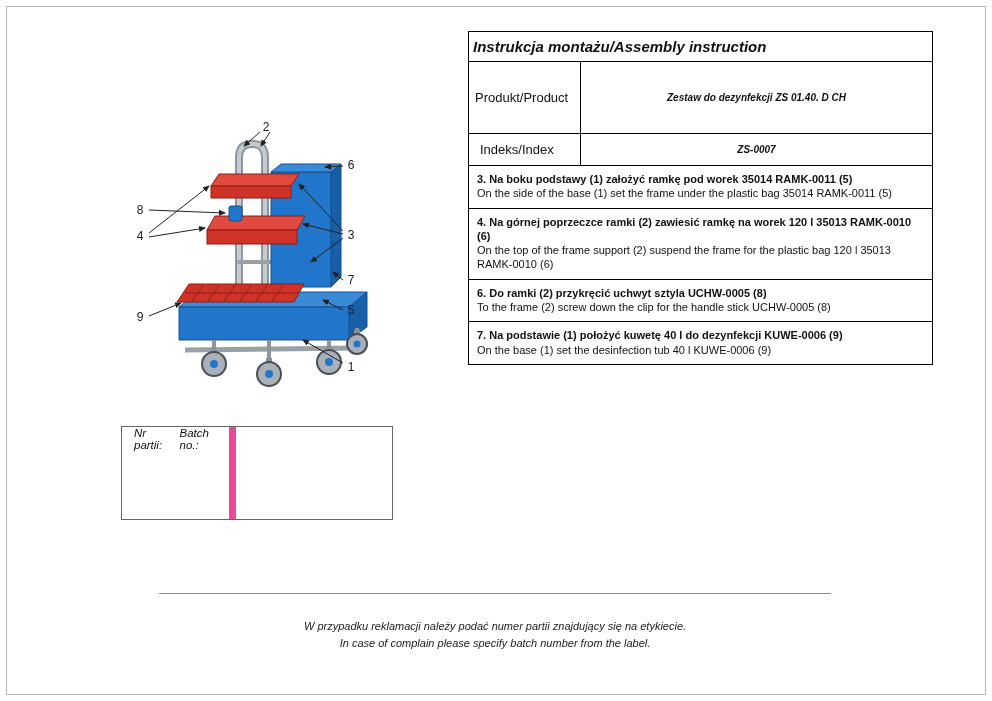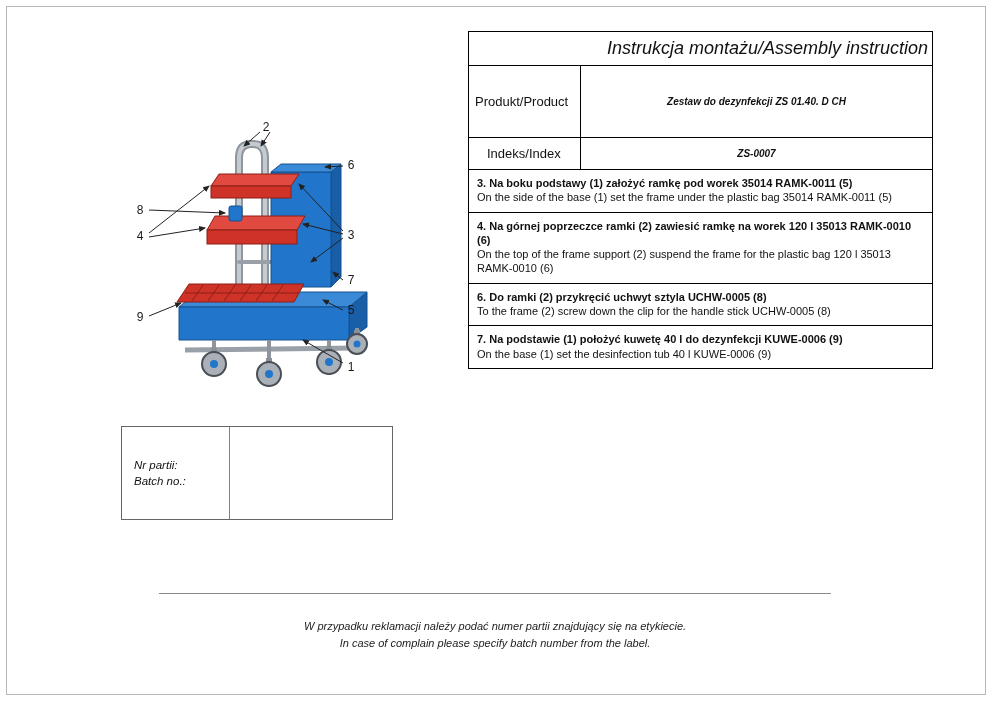--- a/index.html
+++ b/index.html
@@ -10,40 +10,40 @@
   .page {
     position:absolute; inset:6px; border:1px solid #b8b8b8; background:#fff;
   }
 
   
   .instr {
     position:absolute; left:461px; top:24px; width:464px;
     border-collapse:collapse; table-layout:fixed; font-size:11px; color:#111;
   }
   .instr td { border:1px solid #000; padding:4px 8px; vertical-align:top; }
-  .instr .title-cell { text-align:right; font-weight:normal; font-style:italic; font-size:18px; padding:6px 4px; }
-  .instr .label-cell { font-size:13px; padding:8px 18px; vertical-align:middle; }
+  .instr .title-cell { text-align:left; font-weight:bold; font-style:italic; font-size:15px; padding:6px 4px; }
+  .instr .label-cell { font-size:13px; padding:8px 11px; vertical-align:middle; }
   .instr .label-cell.tall { padding:28px 6px; }
   .instr .value-cell { text-align:center; font-weight:bold; font-style:italic; font-size:10px; vertical-align:middle; }
   .instr .step-cell { padding:6px 8px 7px 8px; line-height:1.3; }
   .step-pl { font-weight:bold; }
   .step-en { font-weight:normal; }
   .col-label { width:112px; }
   .col-value { width:352px; }
 
   
   .diagram { position:absolute; left:112px; top:95px; width:348px; height:302px; }
 
   
   .batch {
     position:absolute; left:114px; top:419px; width:270px; height:92px;
     border:1px solid #666; display:flex; background:#fff;
   }
   .batch-left {
-    width:95px; border-right:1px solid #ec4899; display:flex; flex-direction:column;
+    width:95px; border-right:7px solid #ec4899; display:flex; flex-direction:row;
     justify-content:center; padding-left:12px; gap:4px;
     font-style:italic; font-size:11.5px; color:#111;
   }
   .batch-right { flex:1; }
 
   
   .footer {
     position:absolute; left:152px; top:586px; width:672px;
     border-top:1px solid #8a8a8a; padding-top:24px; text-align:center;
     font-style:italic; font-size:11px; color:#222; line-height:1.5;

